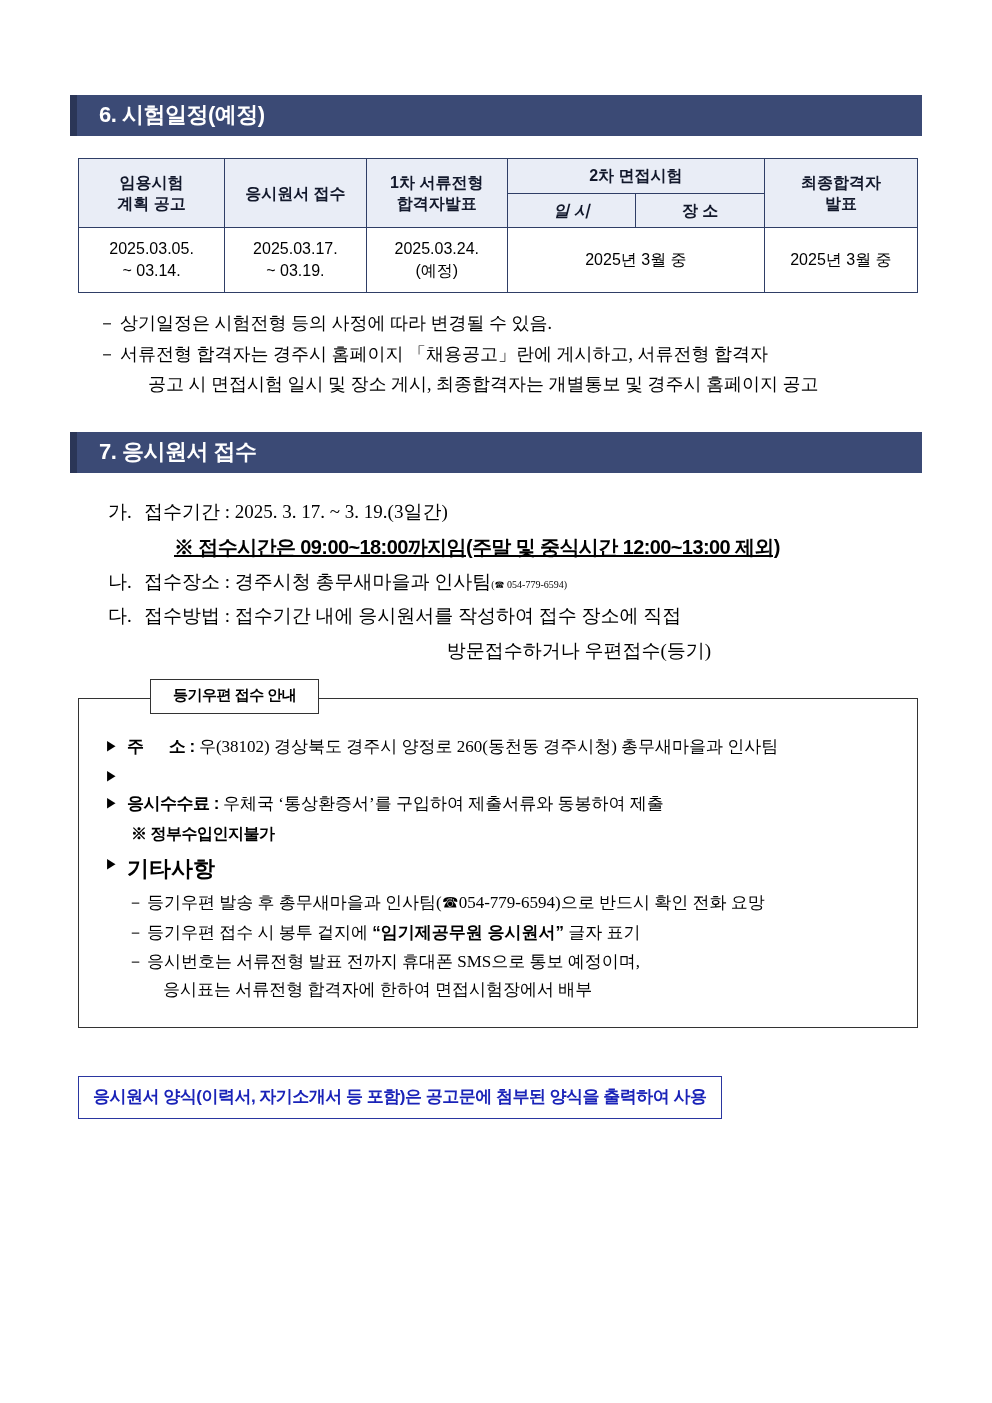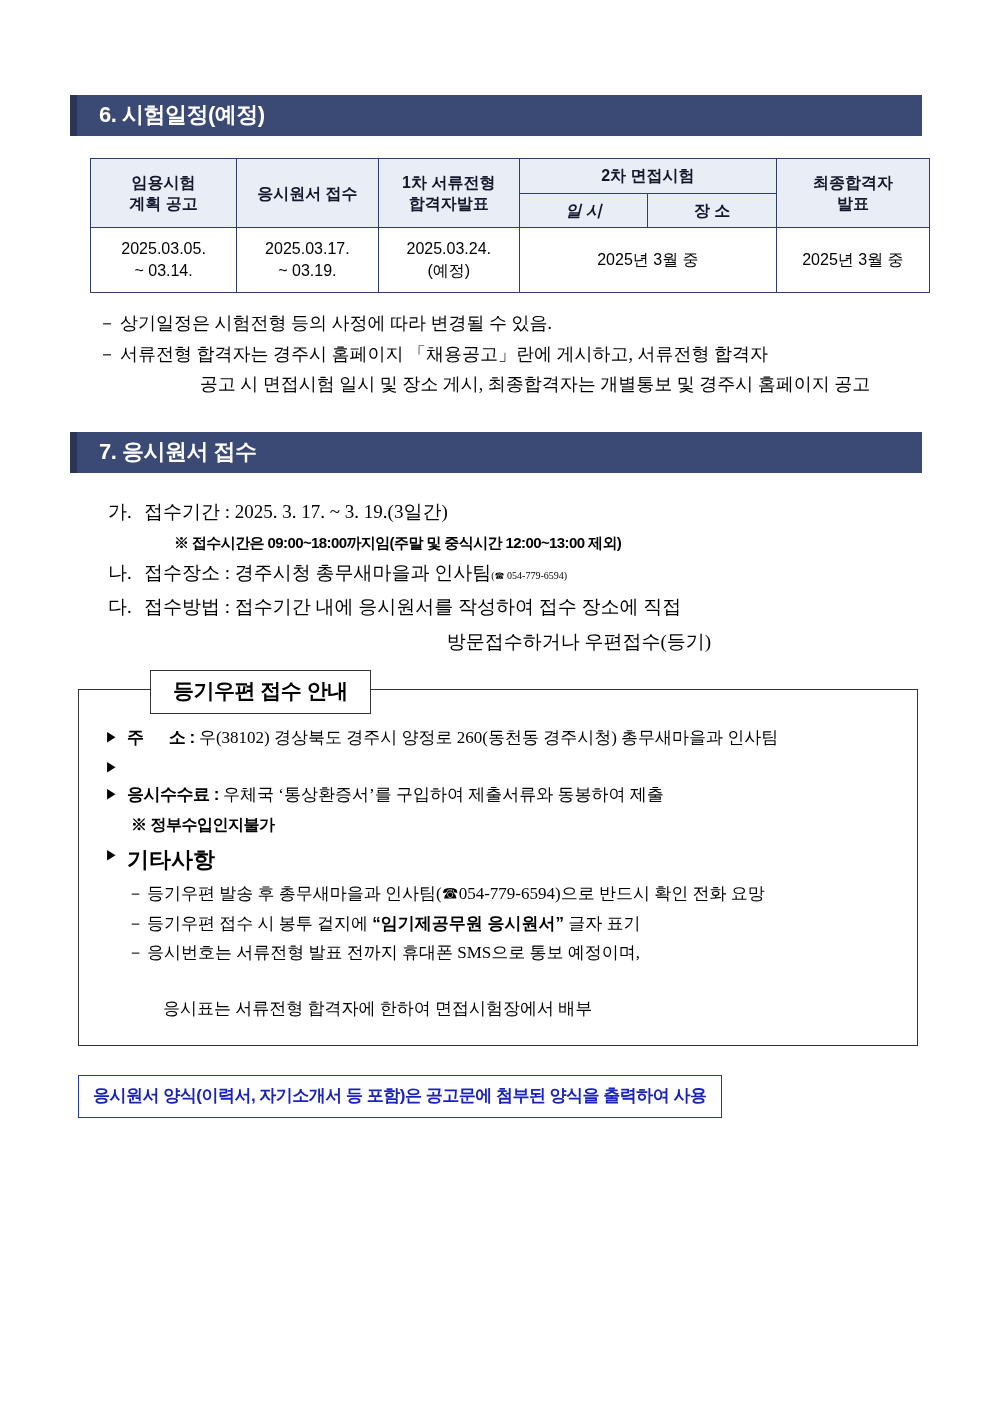--- a/index.html
+++ b/index.html
@@ -36,21 +36,21 @@
     line-height: 1.15;
   }
   .section-bar.second {
     margin-top: 32px;
   }
 
   
   table.schedule {
     border-collapse: collapse;
     width: 840px;
-    margin: 0 auto 0 20px;
+    margin: 0 auto 0 8px;
     font-family: "Liberation Sans", sans-serif;
     padding-left: 37px;
   }
   table.schedule th,
   table.schedule td {
     border: 1px solid #2f3e66;
     text-align: center;
     vertical-align: middle;
     font-size: 16px;
     line-height: 1.35;
@@ -89,43 +89,43 @@
     width: 22px;
     flex: 0 0 22px;
     text-align: left;
   }
   .note-text {
     flex: 1;
   }
   .note-text .indent {
     display: block;
     padding-left: 28px;
-    text-align: center;
   }
 
   
   .s7 {
     margin: 14px 0 0 38px;
     font-size: 19px;
     line-height: 1.8;
   }
   .s7-row {
     display: flex;
     align-items: flex-start;
   }
   .s7-label {
     flex: 0 0 36px;
   }
   .s7-body { flex: 1; }
   .s7-sub {
     margin-left: 66px;
     font-family: "Liberation Sans", sans-serif;
     font-weight: bold;
-    font-size: 15px;
+    font-size: 20px;
     letter-spacing: -0.6px;
+    text-decoration: underline;
   }
   .s7-cont {
     display: block;
     padding-left: 92px;
     text-align: center;
   }
   .phone-inline {
     font-size: 10px;
   }
 
@@ -137,21 +137,21 @@
   }
   .mailbox-title {
     position: absolute;
     top: -19px;
     left: 72px;
     background: #ffffff;
     border: 1.5px solid #333333;
     padding: 6px 22px 8px 22px;
     font-family: "Liberation Sans", sans-serif;
     font-weight: bold;
-    font-size: 21px;
+    font-size: 15px;
     letter-spacing: -0.5px;
     z-index: 2;
   }
   .mailbox {
     border: 1.5px solid #333333;
     padding: 34px 26px 22px 26px;
     font-size: 17px;
     line-height: 1.62;
     min-height: 330px;
     box-sizing: border-box;
@@ -191,30 +191,29 @@
     margin: 2px 0 0 22px;
     font-size: 17px;
   }
   .mb-sub .dash {
     flex: 0 0 20px;
   }
   .mb-sub .txt { flex: 1; }
   .mb-sub .txt .ind {
     display: block;
     padding-left: 16px;
-    margin-top: 28px;
   }
   .bold-quote {
     font-family: "Liberation Sans", sans-serif;
     font-weight: bold;
   }
 
   
   .footer-box {
-    margin: 29px 0 0 8px;
+    margin: 48px 0 0 8px;
     display: inline-block;
     border: 1px solid #2a36a0;
     color: #1a23b8;
     font-family: "Liberation Sans", sans-serif;
     font-weight: bold;
     font-size: 17px;
     letter-spacing: -0.5px;
     padding: 8px 14px 10px 14px;
   }
 </style>

